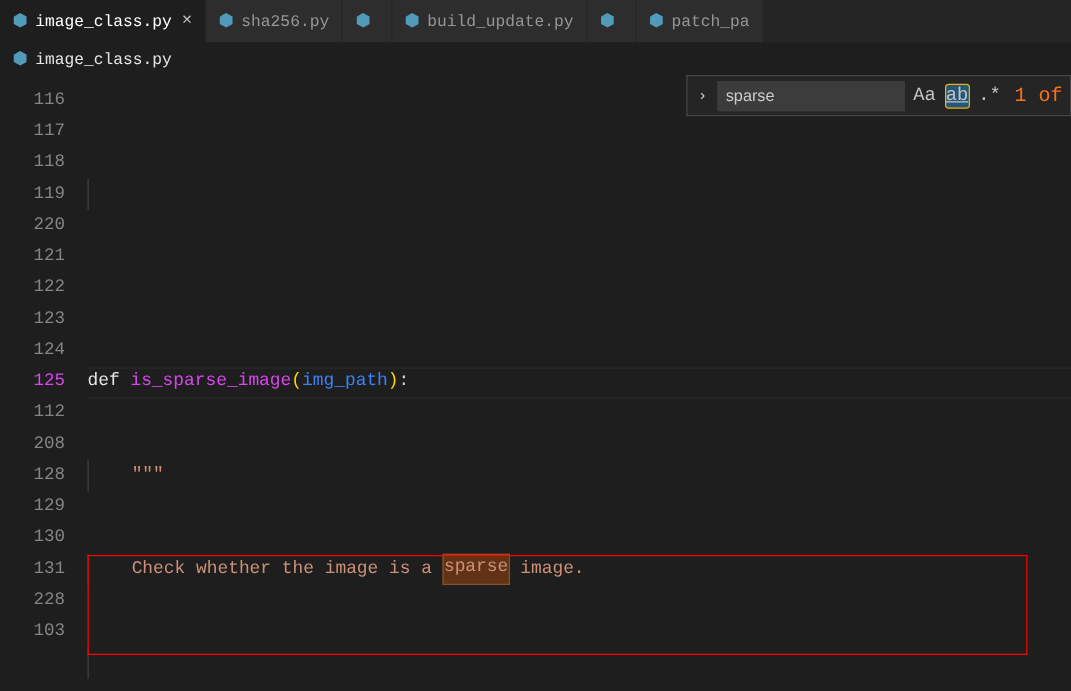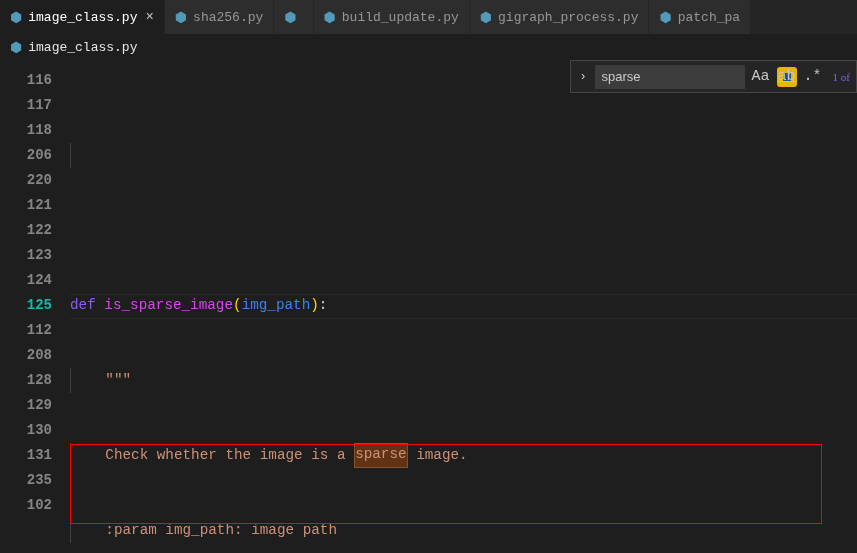--- a/index.html
+++ b/index.html
@@ -69,39 +69,38 @@
       text-align: right;
       padding-right: 18px;
       padding-top: 8px;
       color: #858585;
       font-size: 14px;
       line-height: 25px;
       user-select: none;
     }
     .gutter .line-number {
       height: 25px;
-      font-weight: bold;
     }
     .gutter .line-number.active-line {
-      color: #14b8a6;
+      color: #d946ef;
     }
     .code {
       flex: 1;
       padding-top: 8px;
       font-size: 14.3px;
       line-height: 25px;
       position: relative;
       white-space: pre;
     }
     .code-line {
       height: 25px;
       position: relative;
       display: flex;
     }
-    .kw { color: #8b5cf6; }
+    .kw { color: #e5e5e5; }
     .fn { color: #d946ef; }
     .var { color: #3b82f6; }
     .str { color: #ce9178; }
     .parencolor1 { color: #ffd700; }
     .highlight {
       background: #613214;
       border: 1px solid #88512d;
       box-sizing: border-box;
       display: inline-block;
       line-height: 20px;
@@ -157,27 +156,26 @@
       display: inline-flex;
       align-items: center;
       justify-content: center;
       font-size: 15px;
       color: #c5c5c5;
       cursor: pointer;
       border-radius: 3px;
     }
     .find-opt.active {
       background: #245779;
-      border: 6px solid #eab308;
+      border: 1px solid #eab308;
     }
     .find-results {
-      font-size: 11px;
-      color: #8b5cf6;
+      font-size: 16px;
+      color: #f97316;
       padding-left: 4px;
-      font-family: Liberation Serif, serif;
     }
     .active-line-bg {
       position: absolute;
       left: 0;
       right: 0;
       top: 234px;
       height: 25px;
       border-top: 1px solid #282828;
       border-bottom: 1px solid #282828;
       pointer-events: none;
@@ -208,21 +206,20 @@
   </div>
   <div class="tab">
     <span class="tab-icon">⬢</span>
   </div>
   <div class="tab">
     <span class="tab-icon">⬢</span>
     <span>build_update.py</span>
   </div>
   <div class="tab">
     <span class="tab-icon">⬢</span>
-    <span>gigraph_process.py</span>
   </div>
   <div class="tab">
     <span class="tab-icon">⬢</span>
     <span>patch_pa</span>
   </div>
 </div>
 
 <div class="tab-subbar">
   <div class="subtab">
     <span class="tab-icon">⬢</span>
@@ -239,44 +236,44 @@
     </span>
   <span class="find-opt">.*</span>
   <span class="find-results">1 of</span>
 </div>
 
 <div class="editor-area">
   <div class="gutter">
     <div class="line-number">116</div>
     <div class="line-number">117</div>
     <div class="line-number">118</div>
-    <div class="line-number">206</div>
+    <div class="line-number">119</div>
     <div class="line-number">220</div>
     <div class="line-number">121</div>
     <div class="line-number">122</div>
     <div class="line-number">123</div>
     <div class="line-number">124</div>
     <div class="line-number active-line">125</div>
     <div class="line-number">112</div>
     <div class="line-number">208</div>
     <div class="line-number">128</div>
     <div class="line-number">129</div>
     <div class="line-number">130</div>
     <div class="line-number">131</div>
-    <div class="line-number">235</div>
-    <div class="line-number">102</div>
+    <div class="line-number">228</div>
+    <div class="line-number">103</div>
   </div>
   <div class="code">
     <div class="active-line-bg"></div>
     <div class="code-line"><span class="indent-guide"></span></div>
     <div class="code-line"></div>
     <div class="code-line"><span class="kw">def </span><span class="fn">is_sparse_image</span><span class="parencolor1">(</span><span class="var">img_path</span><span class="parencolor1">)</span><span>:</span></div>
     <div class="code-line"><span class="indent-guide"></span><span class="str">    """</span></div>
     <div class="code-line"><span class="indent-guide"></span><span class="str">    Check whether the image is a </span><span class="str highlight">sparse</span><span class="str"> image.</span></div>
-    <div class="code-line"><span class="indent-guide"></span><span class="str">    :param img_path: image path</span></div>
+    <div class="code-line"><span class="indent-guide"></span></div>
     
     
     
     
     
     
     
     
     
     

